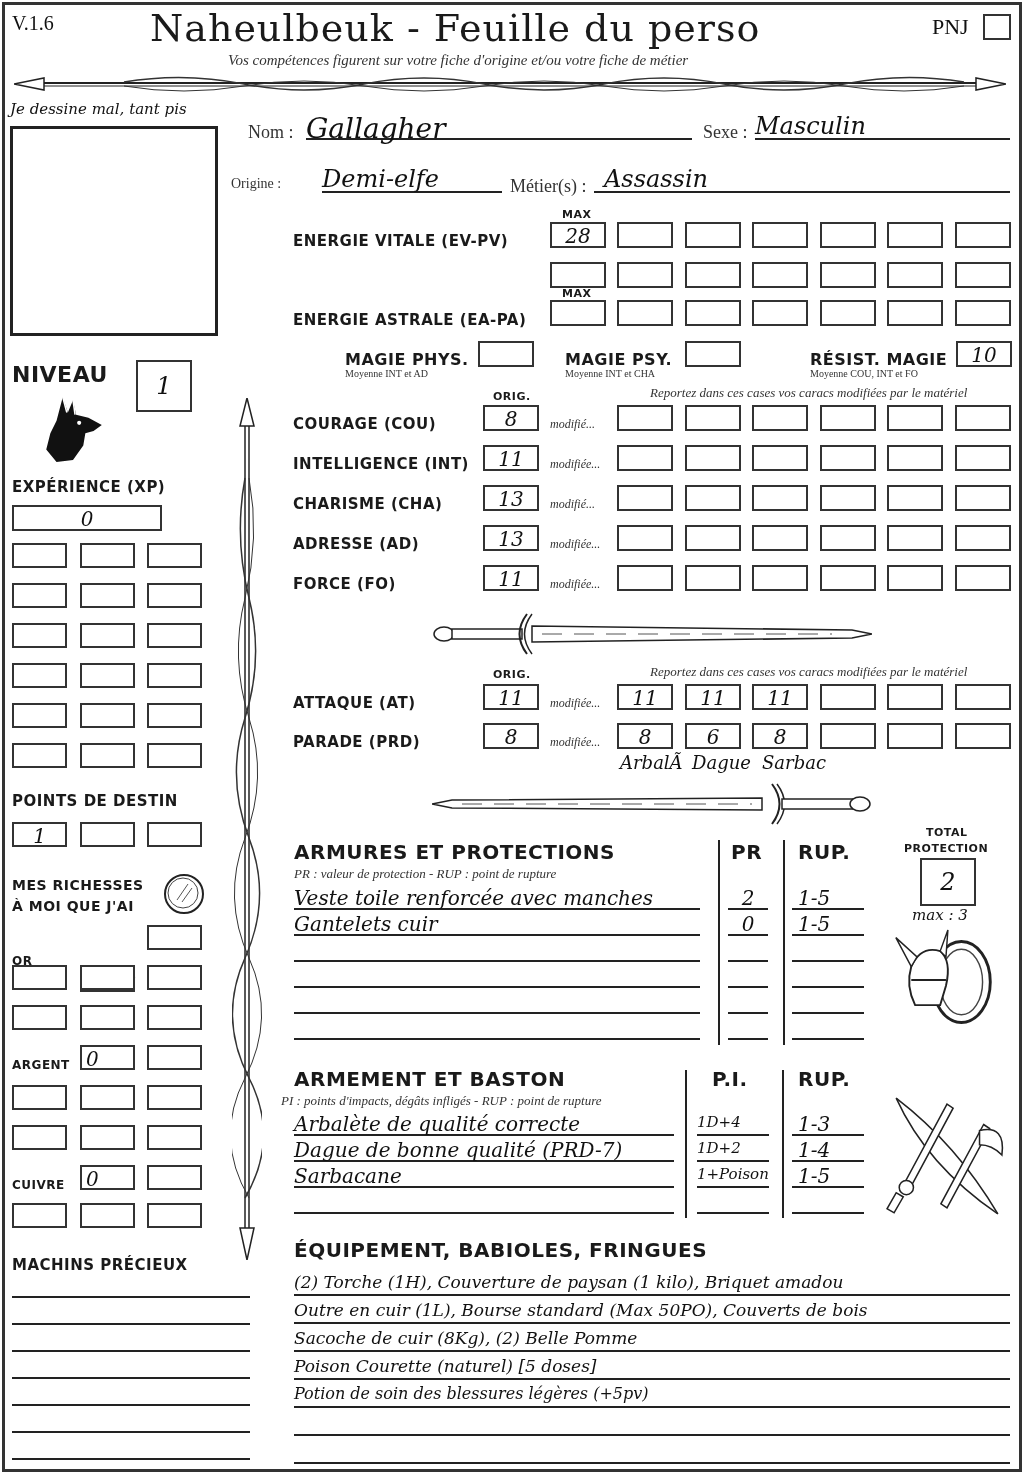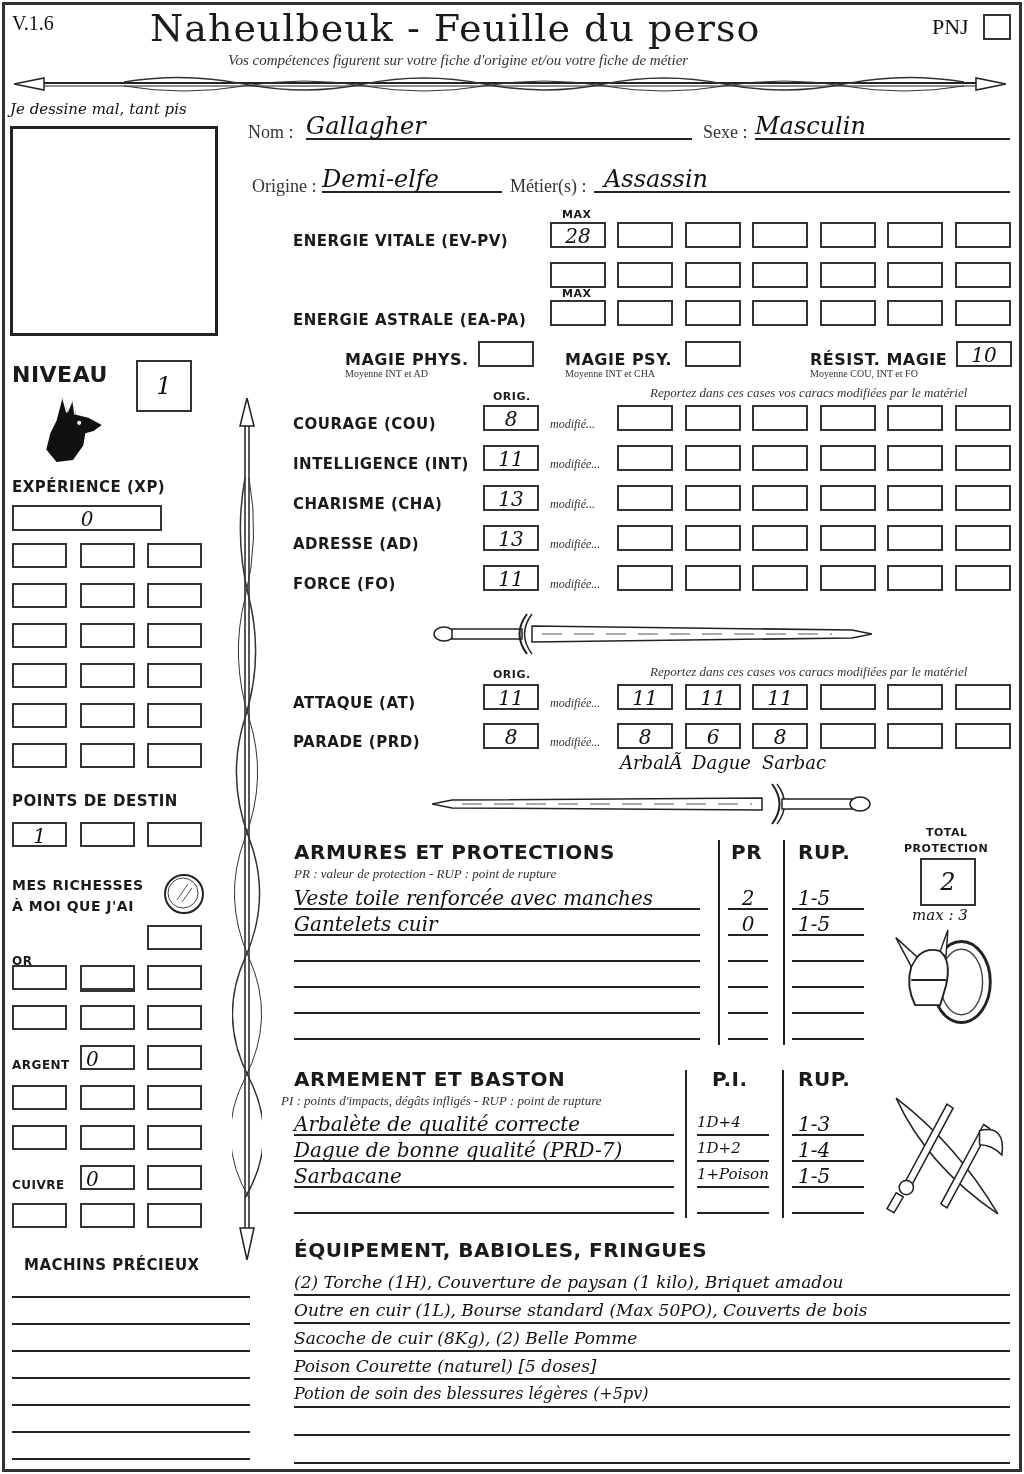--- a/index.html
+++ b/index.html
@@ -35,27 +35,27 @@
   <path d="M992 12 L962 6 L962 18 Z" fill="#fff" stroke="#222" stroke-width="1.5"></path>
   <path d="M110 10 Q170 0 230 12 T350 12 T470 12 T590 12 T710 12 T830 12 T950 10" fill="none" stroke="#333" stroke-width="1.5"></path>
   <path d="M110 14 Q170 24 230 14 T350 14 T470 14 T590 14 T710 14 T830 14 T950 14" fill="none" stroke="#333" stroke-width="1"></path>
 </svg>
 
 <div class="abs" style="left:10px;top:100px;font-family:'DejaVu Serif',serif;font-style:italic;font-size:15px;">Je dessine mal, tant pis</div>
 <div class="abs" style="left:10px;top:126px;width:208px;height:210px;border:3px solid #222;"></div>
 
 <div class="abs small" style="left:248px;top:122px;font-size:18px;">Nom :</div>
 <div class="uline" style="left:306px;top:112px;width:386px;height:28px;">
-  <span class="hand" style="font-size:24px;margin-top:46px;">Gallagher</span>
+  <span class="hand" style="font-size:28px;margin-top:46px;">Gallagher</span>
 </div>
 <div class="abs small" style="left:703px;top:122px;font-size:18px;">Sexe :</div>
 <div class="uline" style="left:755px;top:112px;width:255px;height:28px;">
   <span class="hand" style="font-size:24px;">Masculin</span>
 </div>
-<div class="abs small" style="left:252px;top:176px;font-size:18px;">Origine :</div>
+<div class="abs small" style="left:231px;top:176px;font-size:14px;">Origine :</div>
 <div class="uline" style="left:322px;top:165px;width:180px;height:28px;">
   <span class="hand" style="font-size:24px;">Demi-elfe</span>
 </div>
 <div class="abs small" style="left:510px;top:176px;font-size:18px;">Métier(s) :</div>
 <div class="uline" style="left:594px;top:165px;width:416px;height:28px;">
   <span class="hand" style="font-size:24px;padding-left:10px;">Assassin</span>
 </div>
 
 <div class="abs label-bold" style="left:562px;top:208px;font-size:11px;">MAX</div>
 <div class="abs label-bold" style="left:293px;top:232px;font-size:15px;">ENERGIE VITALE (EV-PV)</div>
@@ -121,21 +121,21 @@
 <svg class="abs" viewBox="0 0 44 44" style="left:162px;top:872px;width:44px;height:44px;">
   <circle cx="22" cy="22" r="19" fill="#fff" stroke="#222" stroke-width="2"></circle>
   <circle cx="21" cy="21" r="15" fill="none" stroke="#444" stroke-width="1"></circle>
   <path d="M15 28 L26 12 M20 30 L30 16" stroke="#555" stroke-width="1"></path>
 </svg>
 <div class="abs label-bold" style="left:12px;top:954px;font-size:12px;">OR</div>
 <div class="abs label-bold" style="left:12px;top:1058px;font-size:12px;">ARGENT</div>
 <div class="abs label-bold" style="left:12px;top:1178px;font-size:12px;">CUIVRE</div>
 <div id="wealth-grid"></div>
 
-<div class="abs label-bold" style="left:12px;top:1256px;font-size:15px;margin-left:12px;">MACHINS PRÉCIEUX</div>
+<div class="abs label-bold" style="left:12px;top:1256px;font-size:15px;">MACHINS PRÉCIEUX</div>
 <div id="precious-lines"></div>
 
 <svg class="spear-v" viewBox="0 0 30 862" preserveAspectRatio="none">
   <path d="M15 0 L8 28 L22 28 Z" fill="#fff" stroke="#222" stroke-width="1.5"></path>
   <line x1="13" y1="28" x2="13" y2="830" stroke="#222" stroke-width="1.5"></line>
   <line x1="17" y1="28" x2="17" y2="830" stroke="#222" stroke-width="1.5"></line>
   <path d="M15 862 L8 830 L22 830 Z" fill="#fff" stroke="#222" stroke-width="1.5"></path>
   <path d="M13 80 Q2 140 17 200 T13 320 T17 440 T13 560 T17 680 T13 800" fill="none" stroke="#333" stroke-width="1.5"></path>
   <path d="M17 80 Q28 140 13 200 T17 320 T13 440 T17 560 T13 680 T17 800" fill="none" stroke="#333" stroke-width="1"></path>
 </svg>

